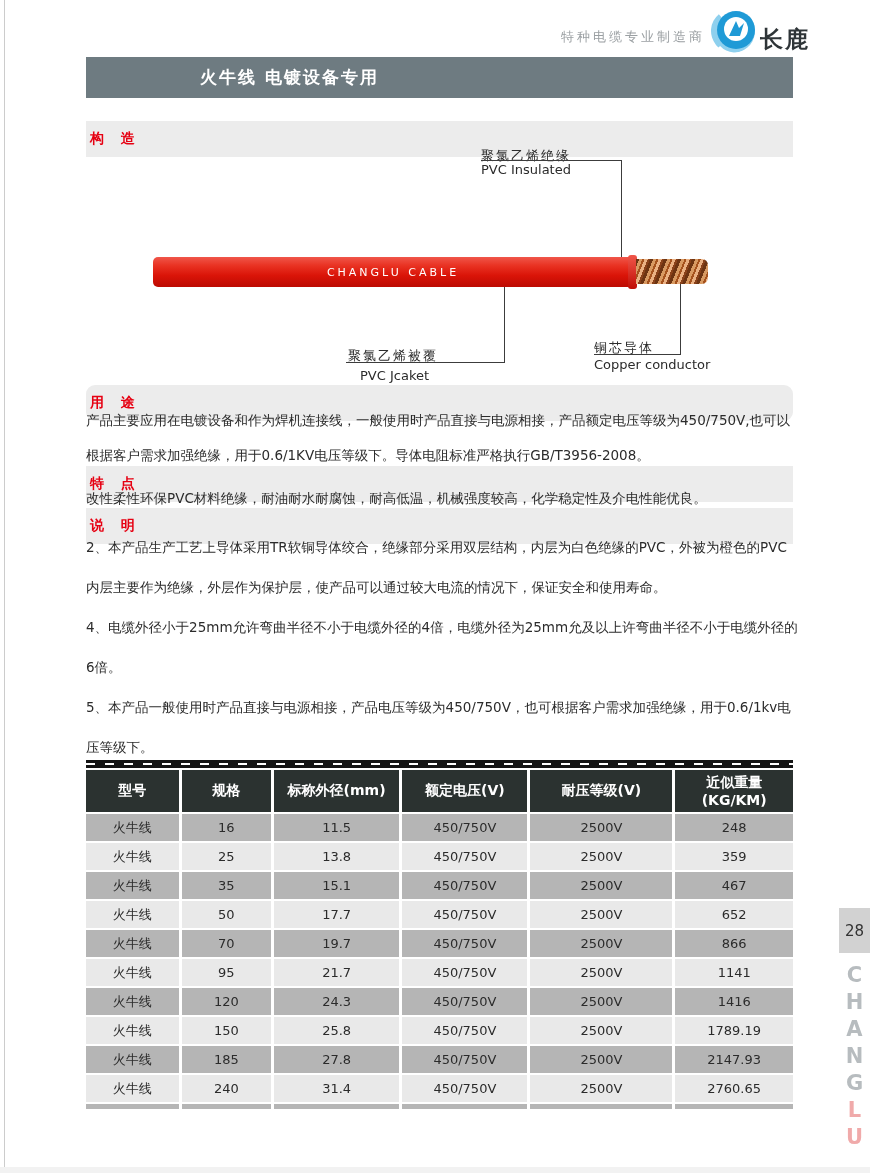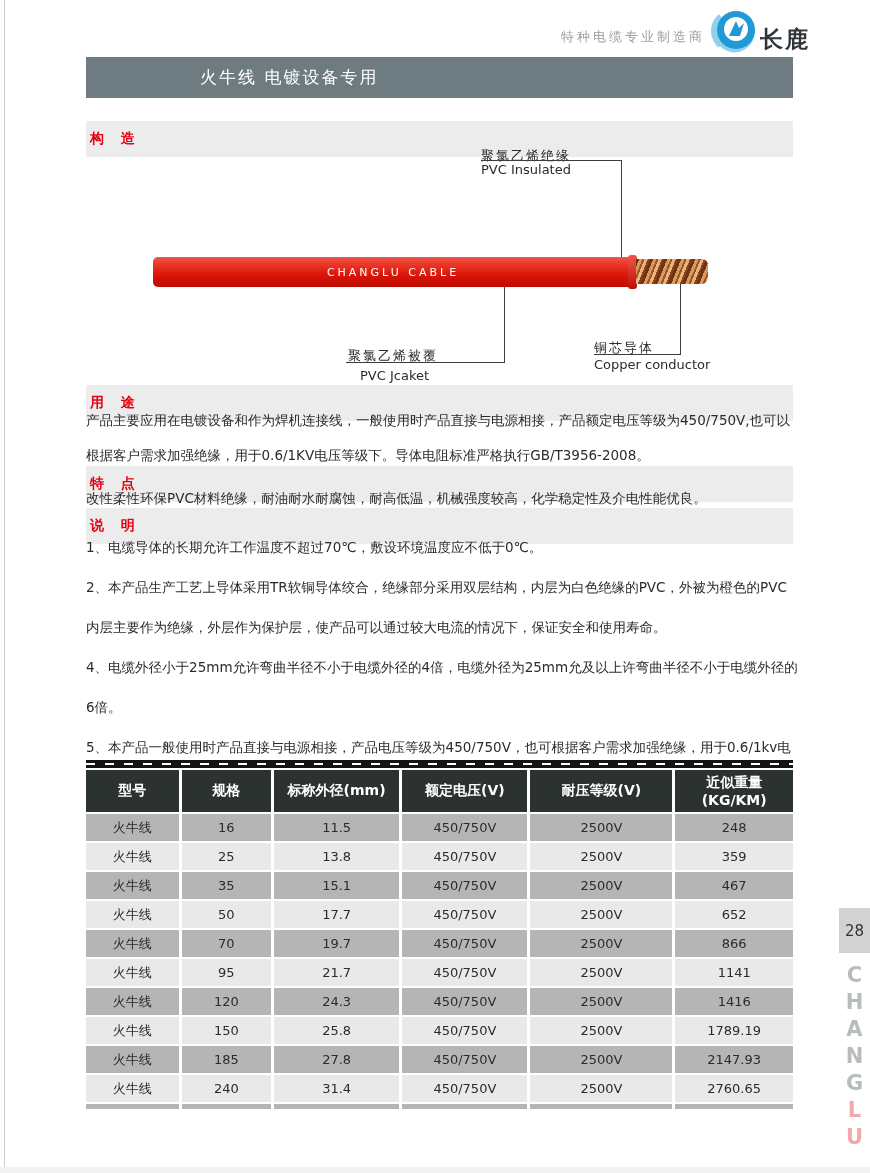--- a/index.html
+++ b/index.html
@@ -19,30 +19,30 @@
   .hdr { left:0; top:0; width:870px; height:56px; }
   .tagline { position:absolute; right:165px; top:28px; font-size:13px; color:#9a9fa2; letter-spacing:3px; }
   .logo { position:absolute; right:112px; top:7px; width:49px; height:49px; }
   .brand { position:absolute; right:60px; top:24px; font-size:23px; font-weight:bold; color:#2f3538; letter-spacing:2px; }
 
   
   .title-bar {
     left:86px; top:57px; width:707px; height:41px; background:#6e7b81;
     display:flex; align-items:center;
   }
-  .title-bar span { margin-left:114px; color:#ffffff; font-size:17px; font-weight:normal; letter-spacing:2px; }
+  .title-bar span { margin-left:114px; color:#ffffff; font-size:17px; font-weight:bold; letter-spacing:2px; }
 
   
   .sec-bar {
     left:86px; width:707px; height:36px; background:#ececec;
     display:flex; align-items:center;
   }
   .sec-bar span { margin-left:4px; color:#e60012; font-size:14px; font-weight:bold; letter-spacing:6px; }
   .sec-construction { top:121px; }
-  .sec-usage { top:385px; }
+  .sec-usage { top:385px;border-radius:9px; }
   .sec-features { top:466px; }
   .sec-notes { top:508px; }
 
   
   .dline { background:#3c3c3c; }
   .dlabel-cn { font-size:13px; color:#2b2b2b; letter-spacing:2px; white-space:nowrap; }
   .dlabel-en { font-size:13px; color:#2b2b2b; white-space:nowrap; }
   .cable-body {
     left:153px; top:257px; width:480px; height:30px;
     background:linear-gradient(180deg,#f0564a 0%,#e93323 28%,#da1408 62%,#bc0b02 100%);
@@ -152,21 +152,20 @@
 
 <div class="abs sec-bar sec-features">
   <span>特  点</span>
 </div>
 <div class="abs features-text">改性柔性环保PVC材料绝缘，耐油耐水耐腐蚀，耐高低温，机械强度较高，化学稳定性及介电性能优良。</div>
 
 <div class="abs sec-bar sec-notes">
   <span>说  明</span>
 </div>
 <div class="abs notes-list">
-    <div class="note-item">1、电缆导体的长期允许工作温度不超过70℃，敷设环境温度应不低于0℃。</div>
     <div class="note-item">2、本产品生产工艺上导体采用TR软铜导体绞合，绝缘部分采用双层结构，内层为白色绝缘的PVC，外被为橙色的PVC内层主要作为绝缘，外层作为保护层，使产品可以通过较大电流的情况下，保证安全和使用寿命。</div>
     <div class="note-item">4、电缆外径小于25mm允许弯曲半径不小于电缆外径的4倍，电缆外径为25mm允及以上许弯曲半径不小于电缆外径的6倍。</div>
     <div class="note-item">5、本产品一般使用时产品直接与电源相接，产品电压等级为450/750V，也可根据客户需求加强绝缘，用于0.6/1kv电压等级下。</div>
   </div>
 
 <div class="abs table-top-strip">
     <div class="dashes"></div>
   </div>
 <div class="abs spec-table-wrap">
   <table class="spec">

